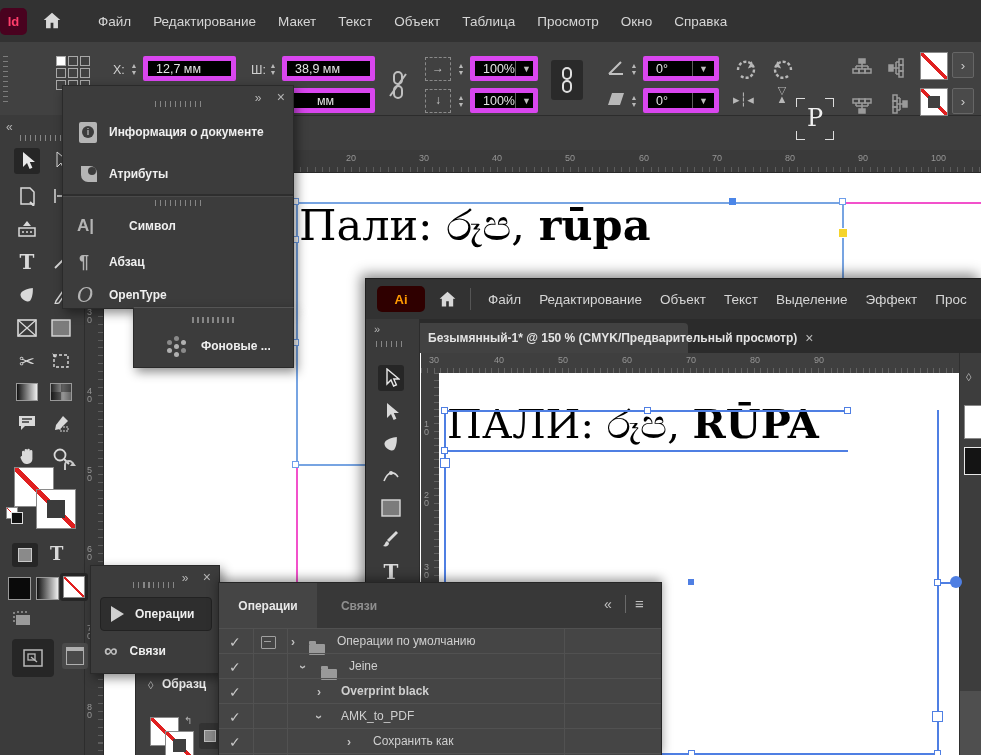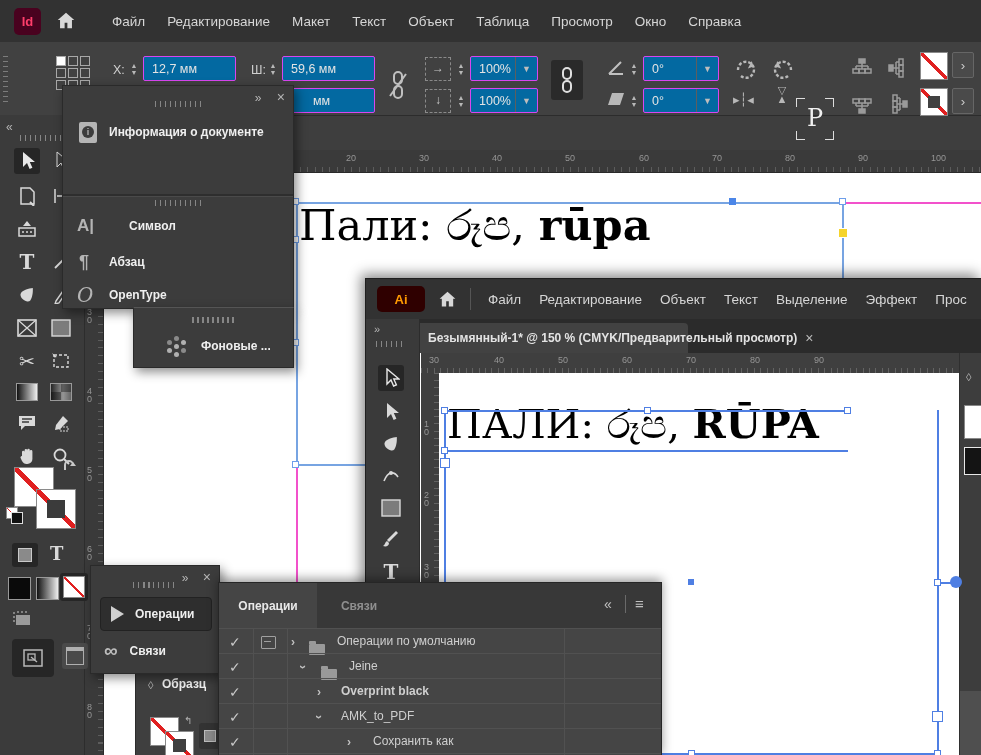--- a/index.html
+++ b/index.html
@@ -4,21 +4,21 @@
 <style>
   html,body{margin:0;padding:0;background:#222;font-family:"Liberation Sans",sans-serif;}
   #root{position:relative;width:981px;height:755px;overflow:hidden;background:#4a4a4a;font-size:13px;color:#d8d8d8;}
   .abs{position:absolute;}
   
   .menubar{background:#323232;display:flex;align-items:center;}
   .menuitem{color:#d6d6d6;font-size:13.5px;padding:0 11px;cursor:default;}
   .applogo{border-radius:5px;display:flex;align-items:center;justify-content:center;font-weight:bold;font-size:13px;}
   .homeicon svg{display:block;}
   .ctrl{background:#414141;border-bottom:1px solid #2c2c2c;}
-  .field{position:absolute;background:#0369a1;border:1px solid #d946ef;border-radius:2px;color:#e4e4e4;font-size:12.5px;display:flex;align-items:center;padding-left:8px;box-sizing:border-box;}
+  .field{position:absolute;background:#000000;border:5px solid #d946ef;border-radius:2px;color:#e4e4e4;font-size:12.5px;display:flex;align-items:center;padding-left:8px;box-sizing:border-box;}
   .field .dd{margin-left:auto;padding:0 6px;color:#bdbdbd;border-left:1px solid #5e5e5e;align-self:stretch;display:flex;align-items:center;font-size:9px;}
   .lbl{position:absolute;color:#cfcfcf;font-size:12.5px;}
   .stepper{position:absolute;width:12px;display:flex;flex-direction:column;align-items:center;justify-content:center;color:#b8b8b8;font-size:7px;line-height:7px;}
   .grip{background-image:repeating-linear-gradient(90deg,#868686 0 1.5px,transparent 1.5px 5px);height:6px;}
   
   .hruler{background-color:#3a3a3a;border-bottom:1px solid #2a2a2a;
     background-image:repeating-linear-gradient(90deg,#5c5c5c 0 1px,transparent 1px 7.3px);
     background-size:100% 5px;background-position:0 100%;background-repeat:no-repeat;}
   .vruler{background-color:#3a3a3a;border-right:1px solid #2a2a2a;
     background-image:repeating-linear-gradient(180deg,#5c5c5c 0 1px,transparent 1px 7.9px);
@@ -51,21 +51,21 @@
   .serif{font-family:"DejaVu Serif","Liberation Serif",serif;}
   .dots6{position:relative;width:5px;height:5px;border-radius:50%;background:#b0b0b0;
     box-shadow:0 -8px 0 #8a8a8a,7px -4px 0 #b0b0b0,7px 4px 0 #8a8a8a,0 8px 0 #b0b0b0,-7px 4px 0 #b0b0b0,-7px -4px 0 #8a8a8a;}
 </style>
 </head>
 <body>
 
 <div id="root">
 
   <div class="abs menubar" style="left:0;top:0;width:981px;height:42px;border-bottom:1px solid #262626;">
-    <div class="applogo" style="width:27px;height:27px;margin-left:14px;background:#49021f;color:#ff3e6b;">Id</div>
+    <div class="applogo" style="width:27px;height:27px;background:#49021f;color:#ff3e6b;">Id</div>
     <span class="homeicon" style="margin-left:14px;">
       <svg width="22" height="22" viewBox="0 0 24 24">
           <path d="M12 3 3 11h2.5v9h5v-6h3v6h5v-9H21z" fill="#d8d8d8"></path>
         </svg>
     </span>
     <div style="display:flex;margin-left:24px;">
       <span class="menuitem">Файл</span>
       <span class="menuitem">Редактирование</span>
       <span class="menuitem">Макет</span>
       <span class="menuitem">Текст</span>
@@ -92,21 +92,21 @@
         <span style="border:1.5px solid #a8a8a8;"></span>
     </div>
     <span class="lbl" style="left:113px;top:21px;">X:</span>
     <span class="stepper" style="left:128px;top:15px;height:24px;">▲<br>▼</span>
     <div class="field" style="left:143px;top:14px;width:93px;height:25px;">
         <span>12,7 мм</span>
       </div>
     <span class="lbl" style="left:251px;top:21px;">Ш:</span>
     <span class="stepper" style="left:267px;top:15px;height:24px;">▲<br>▼</span>
     <div class="field" style="left:282px;top:14px;width:93px;height:25px;">
-        <span>59,6 мм</span>
+        <span>38,9 мм</span>
       </div>
     <div class="field" style="left:282px;top:46px;width:93px;height:25px;padding-left:30px;">
         <span>мм</span>
       </div>
 
     <span class="abs" style="left:387px;top:28px;">
       <svg width="22" height="30" viewBox="0 0 22 30">
           <g stroke="#c0c0c0" stroke-width="2" fill="none">
             <rect x="7" y="2" width="8" height="12" rx="4"></rect>
             <rect x="7" y="16" width="8" height="12" rx="4"></rect>
@@ -531,20 +531,29 @@
       <span>»</span>
       <span style="font-size:14px;margin-left:8px;">×</span>
     </div>
     <div class="abs grip" style="left:92px;top:15px;width:46px;"></div>
     <div class="abs" style="left:0;top:26px;width:230px;height:40px;display:flex;align-items:center;">
       <span class="abs" style="left:16px;width:18px;height:21px;background:#b5b5b5;border-radius:2px;display:flex;align-items:center;justify-content:center;">
         <span style="width:12px;height:12px;border-radius:50%;background:#3c3c3c;color:#b5b5b5;font-size:9px;font-weight:bold;text-align:center;line-height:12px;">i</span>
       </span>
       <span class="pitem-label" style="margin-left:46px;">Информация о документе</span>
     </div>
+    <div class="abs" style="left:0;top:68px;width:230px;height:40px;display:flex;align-items:center;">
+      <span class="abs" style="left:16px;width:20px;height:20px;">
+        <svg width="20" height="20" viewBox="0 0 20 20">
+            <path d="M2 2h9a7 7 0 0 1 7 7v9h-9a7 7 0 0 1-7-7z" fill="#b5b5b5"></path>
+            <circle cx="13" cy="7" r="4" fill="#3c3c3c"></circle>
+          </svg>
+      </span>
+      <span class="pitem-label" style="margin-left:46px;">Атрибуты</span>
+    </div>
     <div class="abs" style="left:0;top:108px;width:230px;height:2px;background:#2e2e2e;border-bottom:1px solid #4a4a4a;"></div>
     <div class="abs grip" style="left:92px;top:114px;width:46px;"></div>
     <div class="abs" style="left:0;top:122px;width:230px;height:36px;display:flex;align-items:center;">
       <span style="position:absolute;left:14px;color:#b5b5b5;font-size:17px;font-weight:bold;">A|</span>
       <span class="pitem-label" style="margin-left:66px;">Символ</span>
     </div>
     <div class="abs" style="left:0;top:158px;width:230px;height:36px;display:flex;align-items:center;">
       <span style="position:absolute;left:16px;color:#b5b5b5;font-size:18px;font-weight:bold;">¶</span>
       <span class="pitem-label" style="margin-left:46px;">Абзац</span>
     </div>

